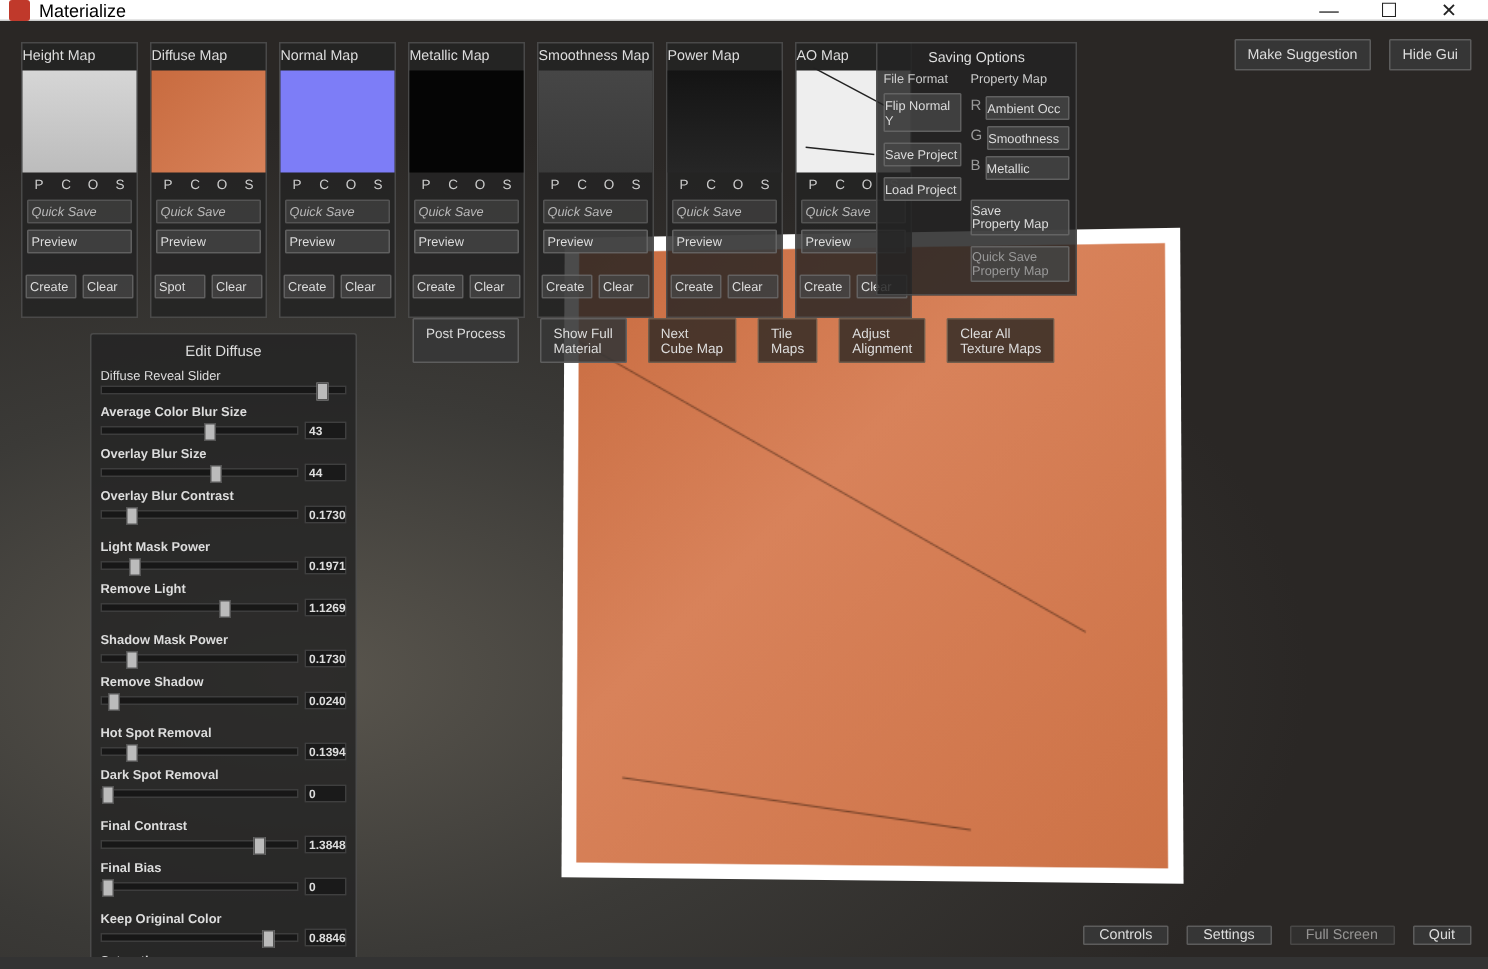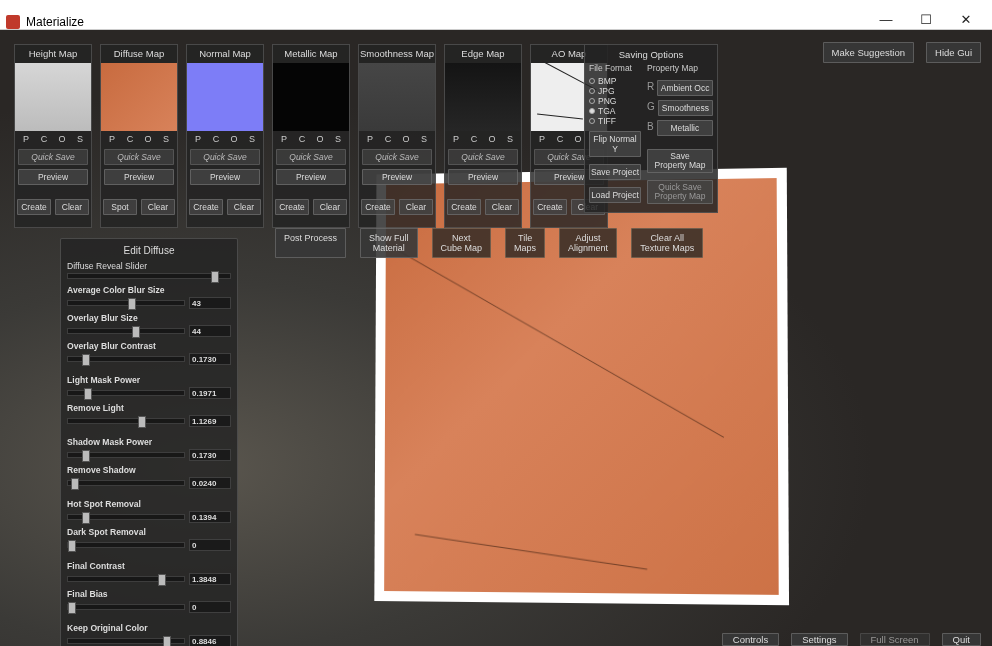--- a/index.html
+++ b/index.html
@@ -7,25 +7,25 @@
     font-family: Arial, sans-serif;
     font-size: 10px;
     color: #ddd;
     width: 992px;
     height: 646px;
     overflow: hidden;
     position: relative;
     background: #333;
   }
   .titlebar {
-    height: 30px;
+    height: 14px;
     background: #fff;
     color: #000;
     display: flex;
-    align-items: flex-end;
+    align-items: center;
     padding: 0 6px;
     font-size: 12px;
     border-bottom: 1px solid #ccc;
   }
   .titlebar .icon {
     width: 14px; height: 14px;
     background: #c0392b;
     margin-right: 6px;
     border-radius: 2px;
   }
@@ -93,21 +93,20 @@
   }
   .map-panels { position:absolute; left:14px; top:14px; display:flex; gap:8px; }
   .map-panel {
     width: 78px;
     background: rgba(35,35,35,.82);
     border: 1px solid rgba(90,90,90,.7);
     display: flex; flex-direction: column;
     align-items: stretch;
   }
   .map-title {
-    text-align: center;
     font-size: 9.5px;
     padding: 3px 0 4px;
     color: #ddd;
   }
   .thumb {
     width: 100%;
     height: 68px;
     background: #6f6f6f;
   }
   .pcos-row {
@@ -116,21 +115,21 @@
     font-size: 9px;
     color: #ccc;
   }
   .pcos-row span { width: 14px; text-align: center; cursor:pointer; }
   .btn {
     background: rgba(70,70,70,.8);
     border: 1px solid rgba(120,120,120,.6);
     color: #ddd;
     font-size: 9px;
     padding: 2px 3px;
-    text-align: center;
+    text-align: left;
     margin: 2px 3px;
     cursor: pointer;
     border-radius: 1px;
   }
   .btn.small { font-size: 8.5px; padding:2px 2px;}
   .btn-row { display:flex; gap:2px; padding:0 1px; }
   .btn-row .btn { flex:1; margin:12px 1px; }
   .quicksave { font-style: italic; font-size:8.3px; opacity:.8;}
 
   
@@ -184,21 +183,21 @@
     background: rgba(20,20,20,.8);
     border:1px solid rgba(100,100,100,.5);
     position:relative;
   }
   .slider .handle {
     position:absolute; top:-3px;
     width:8px; height:12px;
     background:#bbb; border:1px solid #555;
   }
   .slider-val {
-    width:42px; height:12px;
+    width:28px; height:12px;
     background:#1a1a1a; border:1px solid rgba(100,100,100,.5);
     font-size:8px; color:#ddd;
     text-align:left; padding:0 2px;
     line-height:12px;
   }
   .spacer6{ height:6px;}
 
   
   .bottom-right{
     position:absolute; right:8px; bottom:6px;
@@ -317,21 +316,21 @@
           <span>S</span>
         </div>
         <div class="btn small quicksave">Quick Save</div>
         <div class="btn small">Preview</div>
         <div class="btn-row">
           <div class="btn small">Create</div>
           <div class="btn small">Clear</div>
         </div>
       </div>
       <div class="map-panel">
-        <div class="map-title">Edge Map</div>
+        <div class="map-title">Power Map</div>
         <div class="thumb t-edge"></div>
         <div class="pcos-row">
           <span>P</span>
           <span>C</span>
           <span>O</span>
           <span>S</span>
         </div>
         <div class="btn small quicksave">Quick Save</div>
         <div class="btn small">Preview</div>
         <div class="btn-row">
@@ -355,42 +354,20 @@
           <div class="btn small">Clear</div>
         </div>
       </div>
     </div>
 
   <div class="save-panel" style="position:absolute; left:584px; top:14px;">
     <div class="save-title">Saving Options</div>
     <div class="save-cols">
       <div class="save-col" style="flex:0 0 52px;">
         <div class="lbl">File Format</div>
-        <div id="format-radios">
-            <div class="radio-row">
-              <span class="radio-dot"></span>
-              <span>BMP</span>
-            </div>
-            <div class="radio-row">
-              <span class="radio-dot"></span>
-              <span>JPG</span>
-            </div>
-            <div class="radio-row">
-              <span class="radio-dot"></span>
-              <span>PNG</span>
-            </div>
-            <div class="radio-row">
-              <span class="radio-dot on"></span>
-              <span>TGA</span>
-            </div>
-            <div class="radio-row">
-              <span class="radio-dot"></span>
-              <span>TIFF</span>
-            </div>
-          </div>
         <div class="btn">Flip Normal Y</div>
         <div class="btn">Save Project</div>
         <div class="btn">Load Project</div>
       </div>
       <div class="save-col">
         <div class="lbl">Property Map</div>
         <div class="prop-btns">
           <div style="display:flex;align-items:center;gap:3px;">
               <span class="muted">R</span>
               <div class="btn" style="flex:1">Ambient Occ</div>

